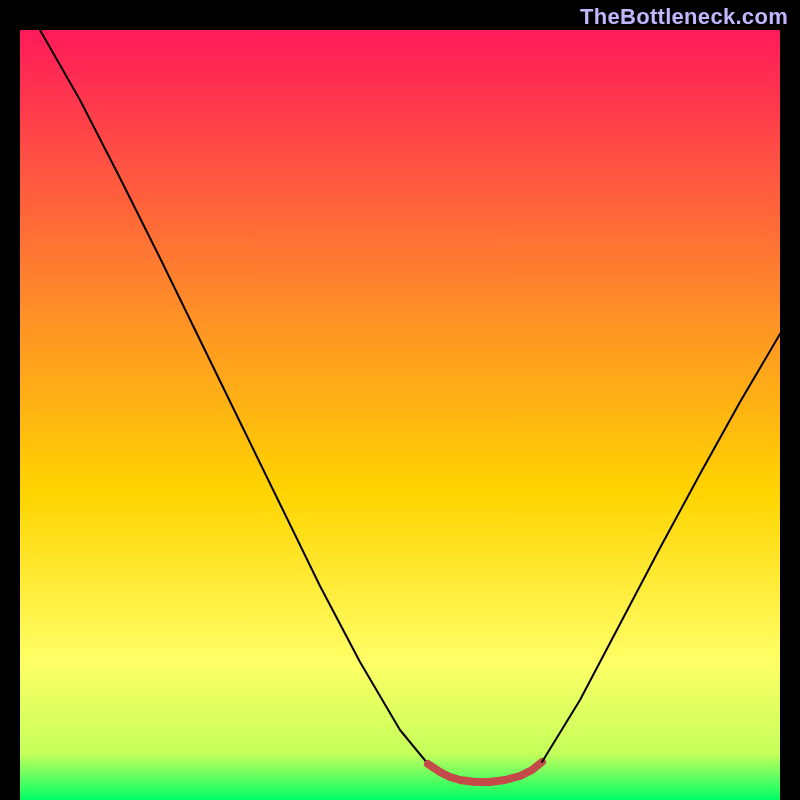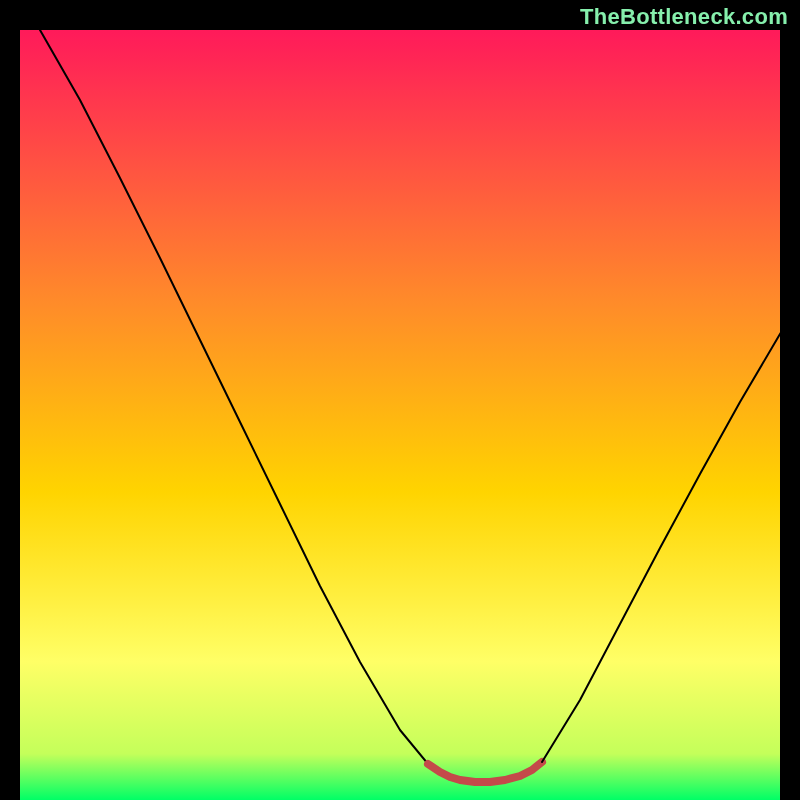--- a/index.html
+++ b/index.html
@@ -13,21 +13,21 @@
   }
   .stage {
     position: relative;
     width: 800px;
     height: 800px;
   }
   .watermark {
     position: absolute;
     top: 4px;
     right: 12px;
-    color: #86efac;
+    color: #c4b5fd;
     font-size: 22px;
     font-weight: bold;
     letter-spacing: 0.3px;
     user-select: none;
   }
   svg {
     position: absolute;
     top: 0;
     left: 0;
   }

